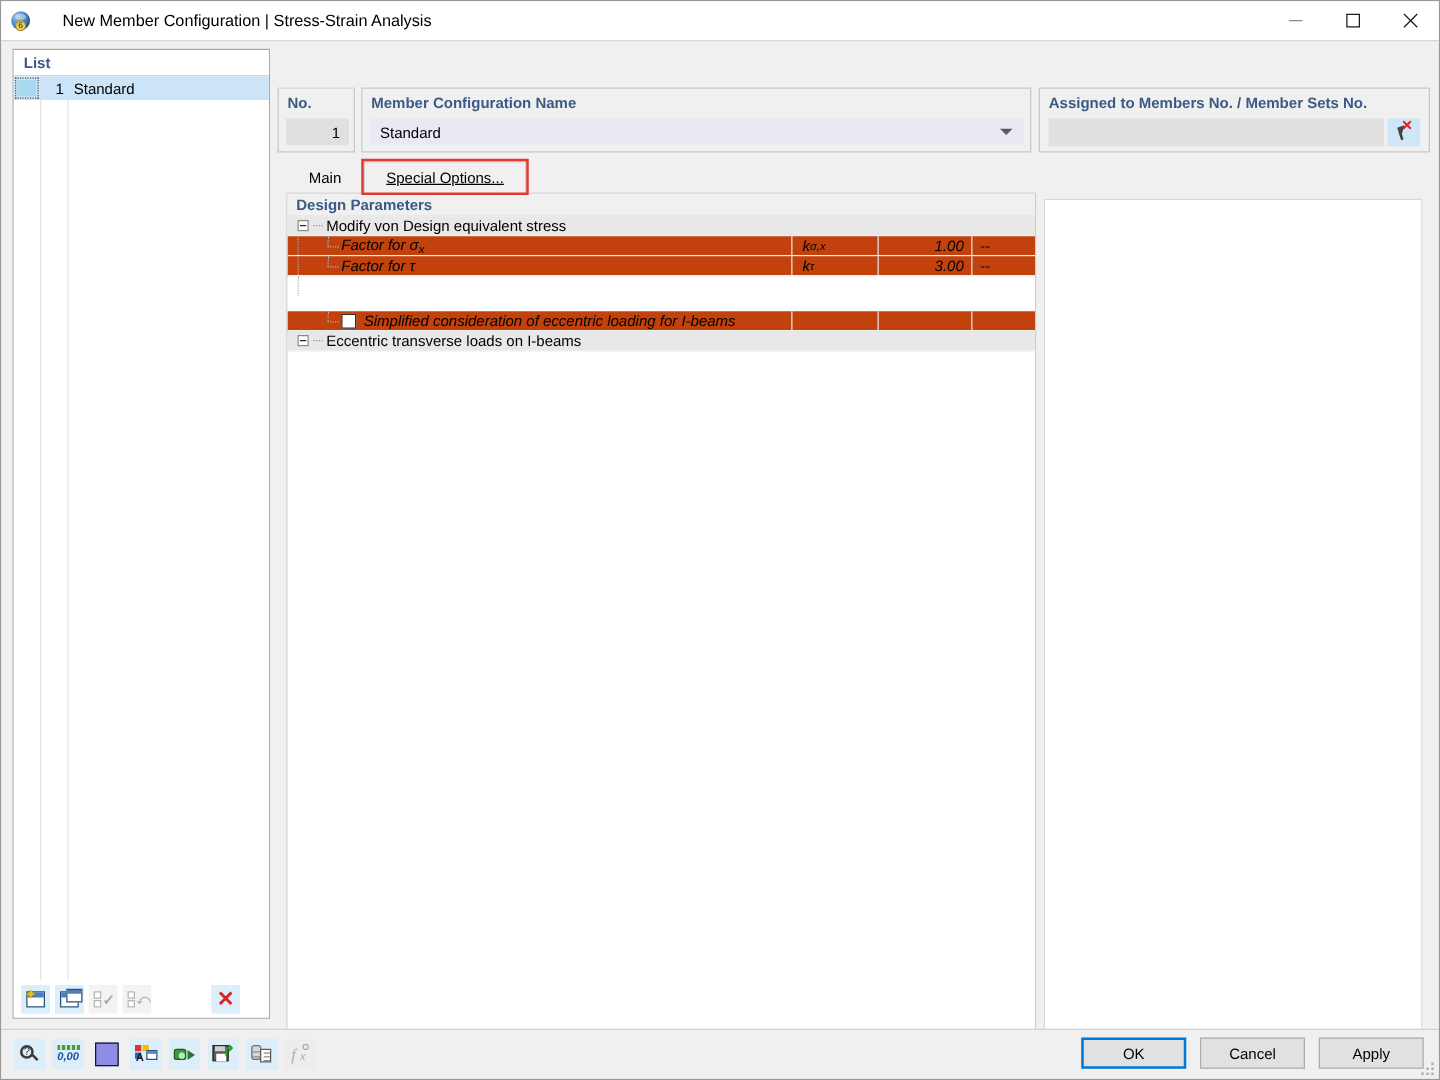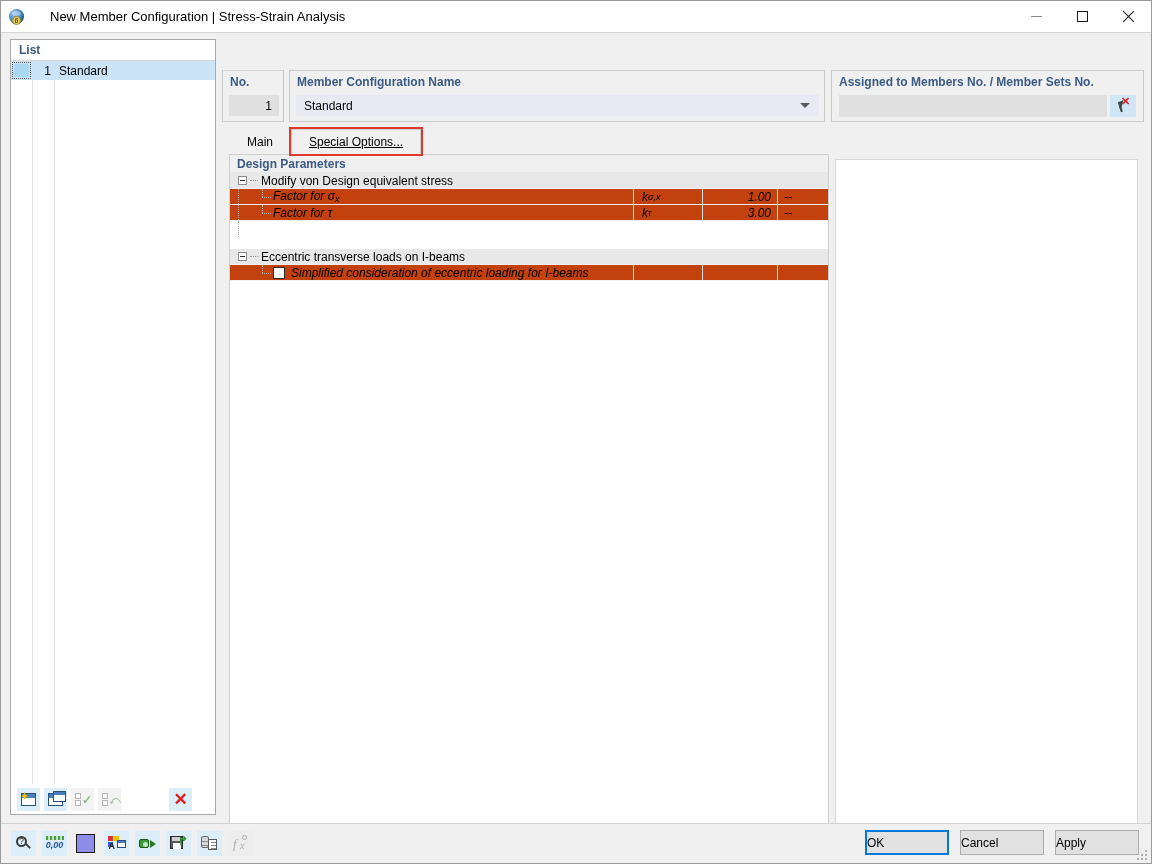--- a/index.html
+++ b/index.html
@@ -501,21 +501,21 @@
 
   .dlg-buttons {
     position: absolute; right: 12px; top: 6px;
     display: flex; gap: 11px;
   }
   .dbtn {
     width: 84px; height: 25px;
     background: #e1e1e1;
     border: 1px solid #adadad;
     font-size: 12px;
-    display: flex; align-items: center; 
+    display: flex; align-items: center; justify-content: center;
   }
   .dbtn.primary {
     border: 2px solid #0078d7;
     background: #e1e1e1;
   }
   .grip {
     position: absolute; right: 4px; bottom: 3px;
     width: 12px; height: 12px;
   }
   .grip i {
@@ -682,41 +682,41 @@
 
         <div class="grow blank">
           <span class="cell-label">
             <span class="tindent">
                 <span class="vline"></span>
               </span>
           </span>
         </div>
         <div class="grow blank2"></div>
 
-        <div class="grow group">
-          <span class="tnode"></span>
-          <span class="tdash"></span>
-          <span class="cell-label" style="flex:1 1 auto;width:auto;padding-left:0">Eccentric transverse loads on I-beams</span>
-        </div>
-
         <div class="grow data">
           <span class="cell-label">
             <span class="tindent"></span>
             <span class="tleaf last">
                 <span class="vline"></span>
                 <span class="hline"></span>
               </span>
             <span class="cb-inline"></span>
             <span>Simplified consideration of eccentric loading for I-beams</span>
           </span>
           <span class="cell-sym"></span>
           <span class="cell-val"></span>
           <span class="cell-unit"></span>
         </div>
 
+        <div class="grow group">
+          <span class="tnode"></span>
+          <span class="tdash"></span>
+          <span class="cell-label" style="flex:1 1 auto;width:auto;padding-left:0">Eccentric transverse loads on I-beams</span>
+        </div>
+
       </div>
     </div>
 
     <div class="right-panel"></div>
 
   </div>
 
   <div class="bottombar">
     <div class="bottom-tools">
       <div class="btool">

